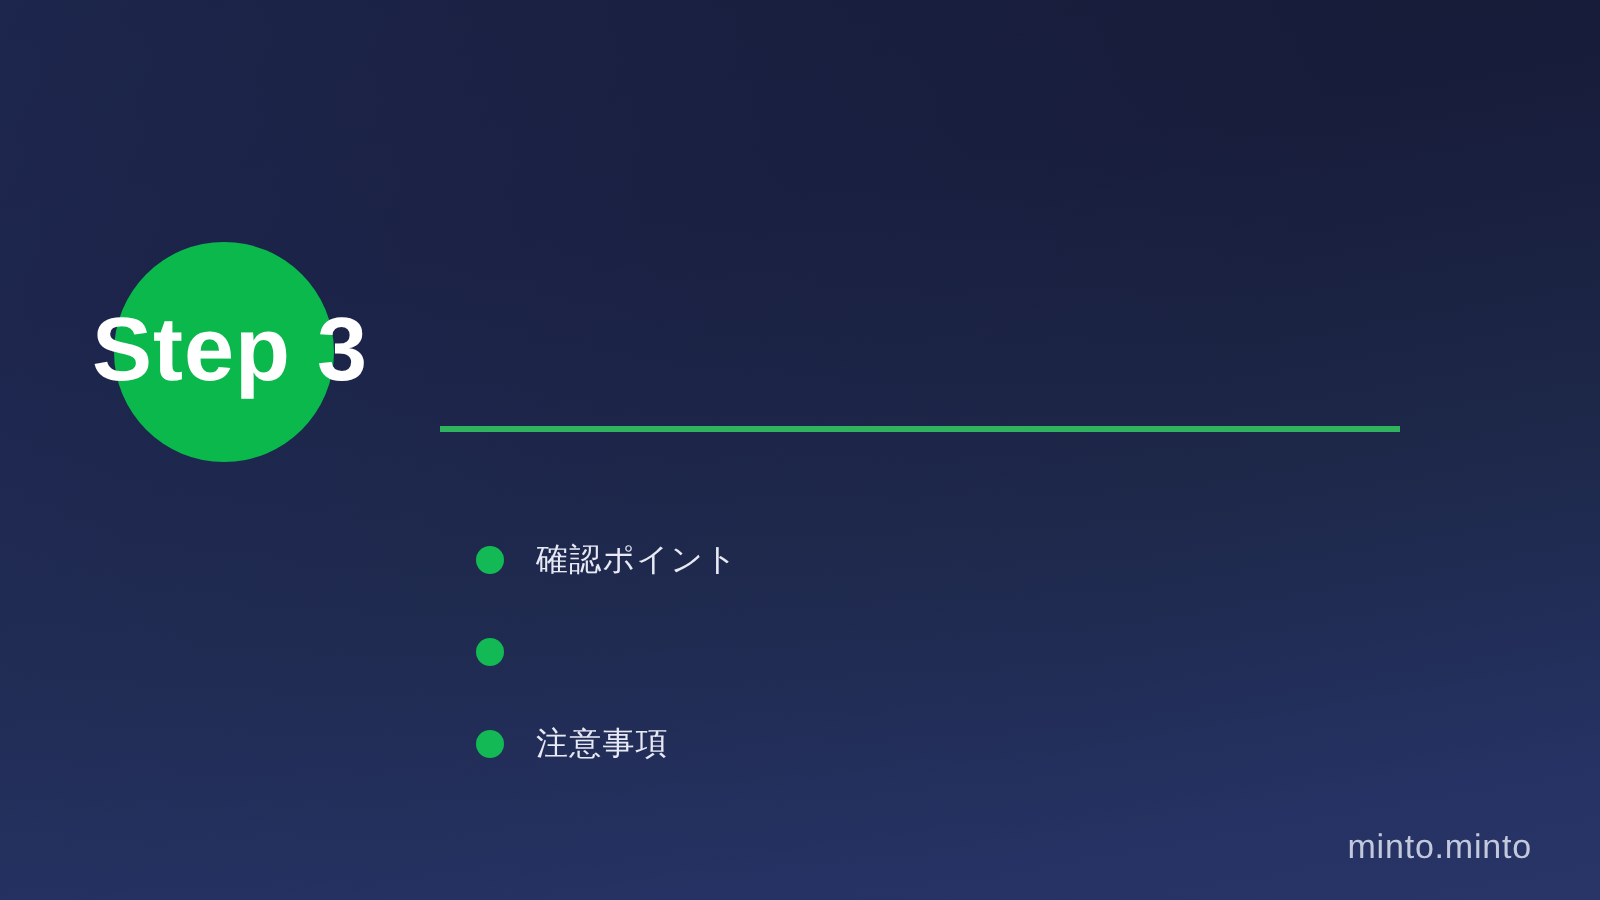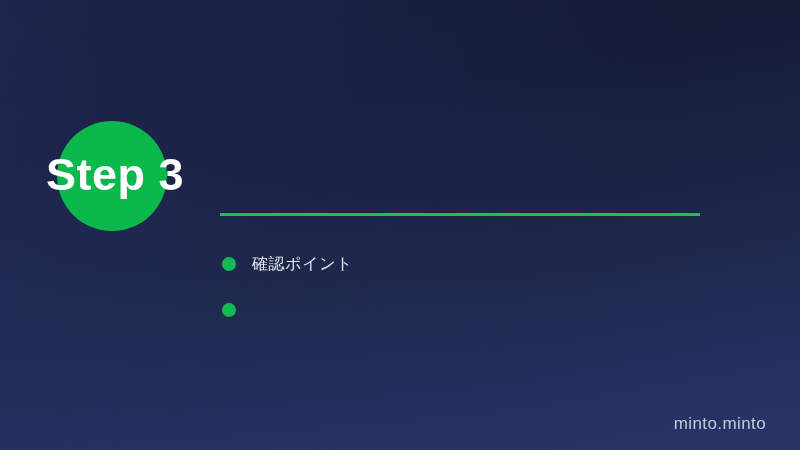--- a/index.html
+++ b/index.html
@@ -80,21 +80,21 @@
     width: 480px;
     height: 3px;
     background: #2fb35e;
   }
 
   
   .bullets {
     position: absolute;
     left: 222px;
     top: 241px;
-    margin: 0;
+    margin: 16px;
     padding: 0;
     list-style: none;
   }
 
   .bullet-item {
     position: relative;
     height: 46px;
     padding-left: 30px;
     display: flex;
     align-items: center;
@@ -142,18 +142,22 @@
     <div class="title-rule"></div>
 
     <ul class="bullets">
       <li class="bullet-item">
         <span class="bullet-dot"></span>
         <span class="bullet-text">確認ポイント</span>
       </li>
       <li class="bullet-item">
         <span class="bullet-dot"></span>
       </li>
+      <li class="bullet-item">
+        <span class="bullet-dot"></span>
+        <span class="bullet-text">注意事項</span>
+      </li>
     </ul>
 
     <div class="watermark">minto.minto</div>
 
   </div>
 </div>
 
 </body></html>

